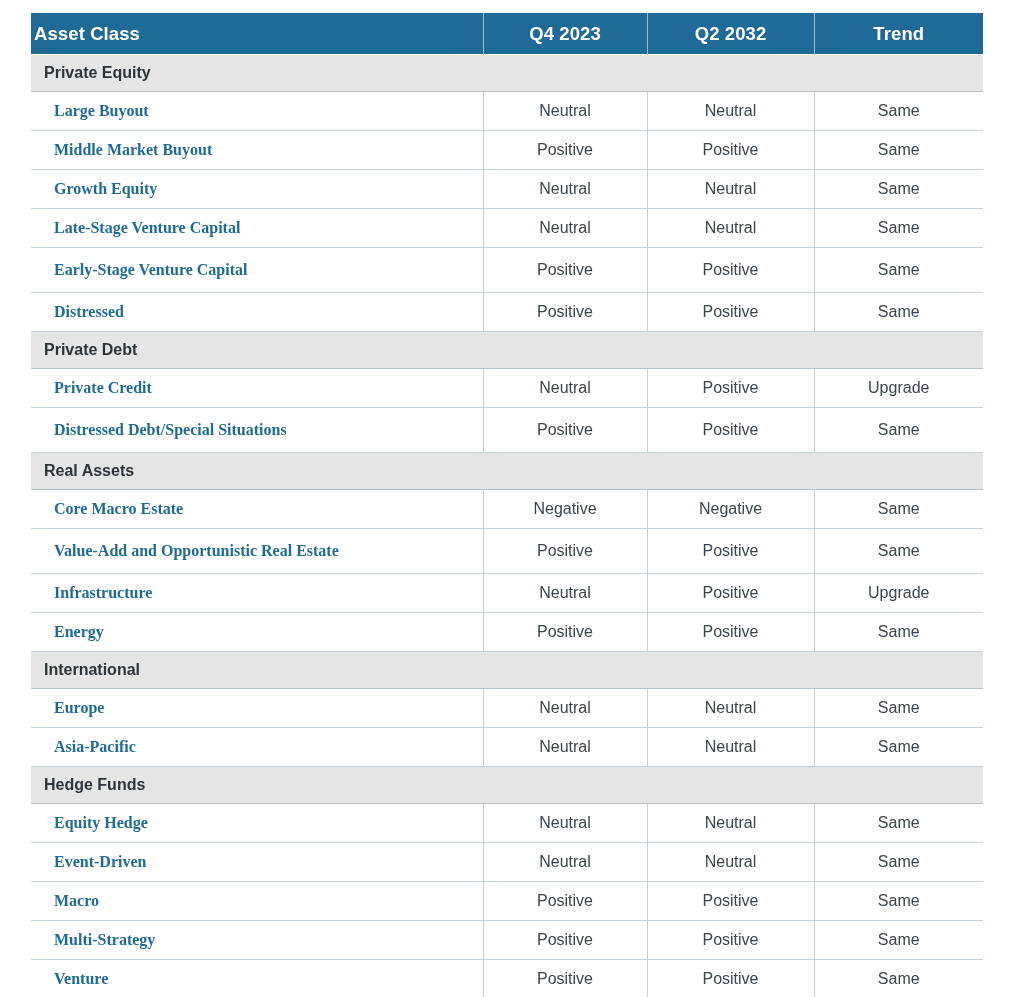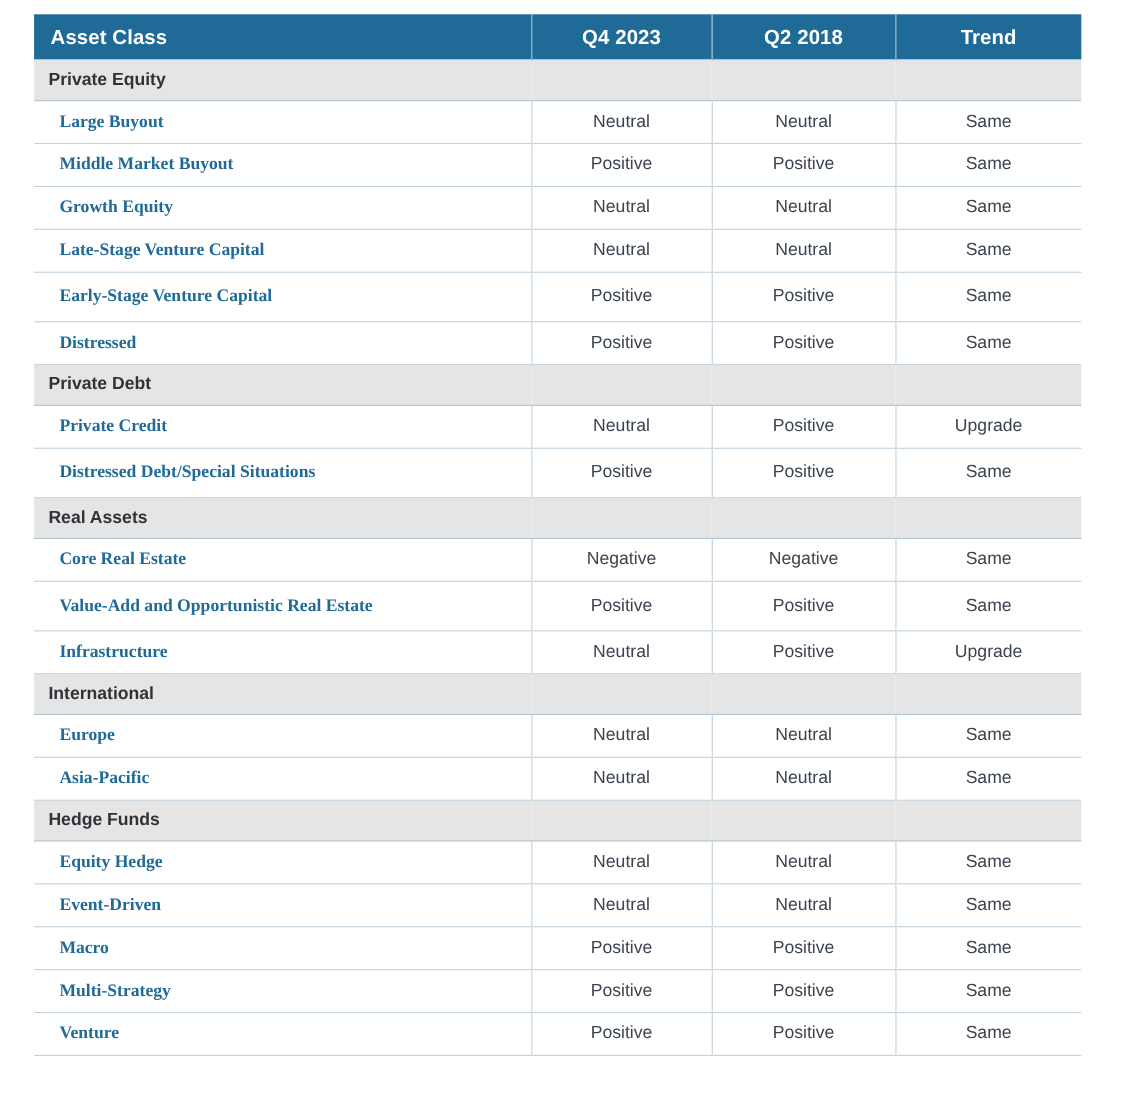--- a/index.html
+++ b/index.html
@@ -39,21 +39,21 @@
     font-size: 18.5px;
     font-weight: bold;
     letter-spacing: 0.1px;
     height: 41px;
     padding: 0;
     vertical-align: middle;
     border: none;
   }
   thead th.h-asset {
     text-align: left;
-    padding-left: 15px;
+    padding-left: 3px;
   }
   thead th.h-num {
     text-align: center;
     border-left: 1px solid #9DBCCE;
   }
 
   
   tr.category-row td {
     background: #e5e5e5;
     border-top: 1px solid #ffffff;
@@ -111,21 +111,21 @@
     <colgroup>
       <col class="c-asset">
       <col class="c-q4">
       <col class="c-q2">
       <col class="c-trend">
     </colgroup>
     <thead>
       <tr>
         <th class="h-asset">Asset Class</th>
         <th class="h-num">Q4 2023</th>
-        <th class="h-num">Q2 2018</th>
+        <th class="h-num">Q2 2032</th>
         <th class="h-num">Trend</th>
       </tr>
     </thead>
     <tbody id="table-body">
         <tr class="category-row">
           <td class="cat-label">Private Equity</td>
           <td></td>
           <td></td>
           <td></td>
         </tr>
@@ -183,36 +183,42 @@
           <td class="item-val">Positive</td>
           <td class="item-val">Same</td>
         </tr>
         <tr class="category-row">
           <td class="cat-label">Real Assets</td>
           <td></td>
           <td></td>
           <td></td>
         </tr>
         <tr class="item-row first-in-group">
-          <td class="item-label">Core Real Estate</td>
+          <td class="item-label">Core Macro Estate</td>
           <td class="item-val">Negative</td>
           <td class="item-val">Negative</td>
           <td class="item-val">Same</td>
         </tr>
         <tr class="item-row tall">
           <td class="item-label">Value-Add and Opportunistic Real Estate</td>
           <td class="item-val">Positive</td>
           <td class="item-val">Positive</td>
           <td class="item-val">Same</td>
         </tr>
         <tr class="item-row">
           <td class="item-label">Infrastructure</td>
           <td class="item-val">Neutral</td>
           <td class="item-val">Positive</td>
           <td class="item-val">Upgrade</td>
+        </tr>
+        <tr class="item-row">
+          <td class="item-label">Energy</td>
+          <td class="item-val">Positive</td>
+          <td class="item-val">Positive</td>
+          <td class="item-val">Same</td>
         </tr>
         <tr class="category-row">
           <td class="cat-label">International</td>
           <td></td>
           <td></td>
           <td></td>
         </tr>
         <tr class="item-row first-in-group">
           <td class="item-label">Europe</td>
           <td class="item-val">Neutral</td>

